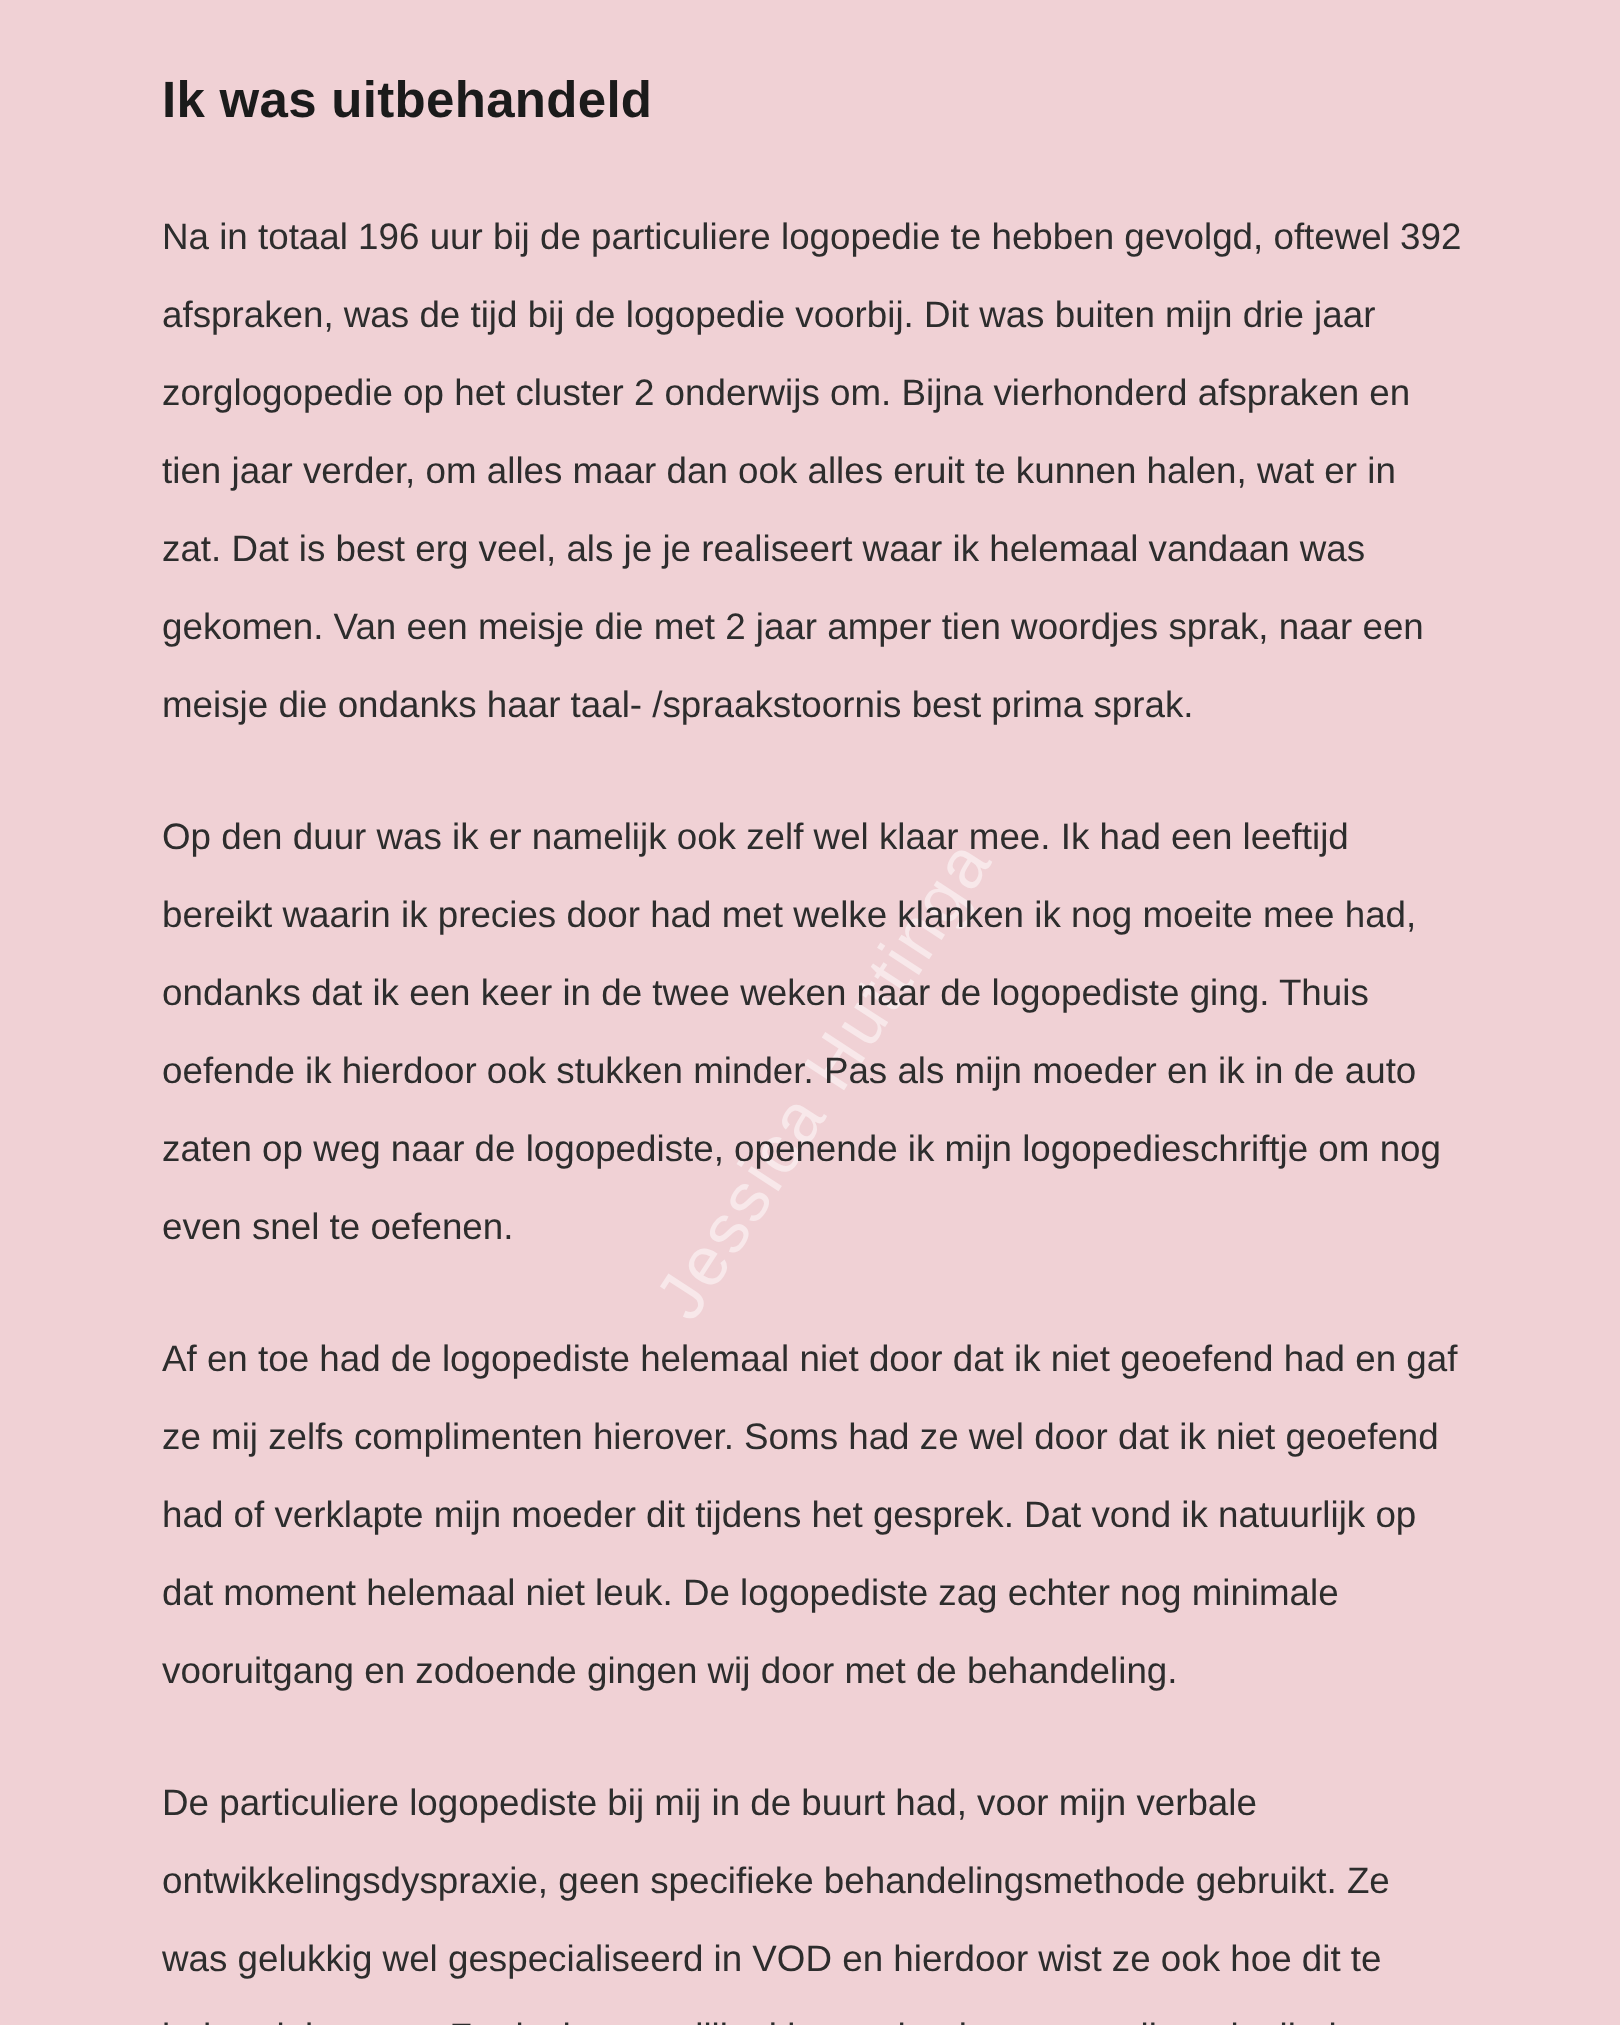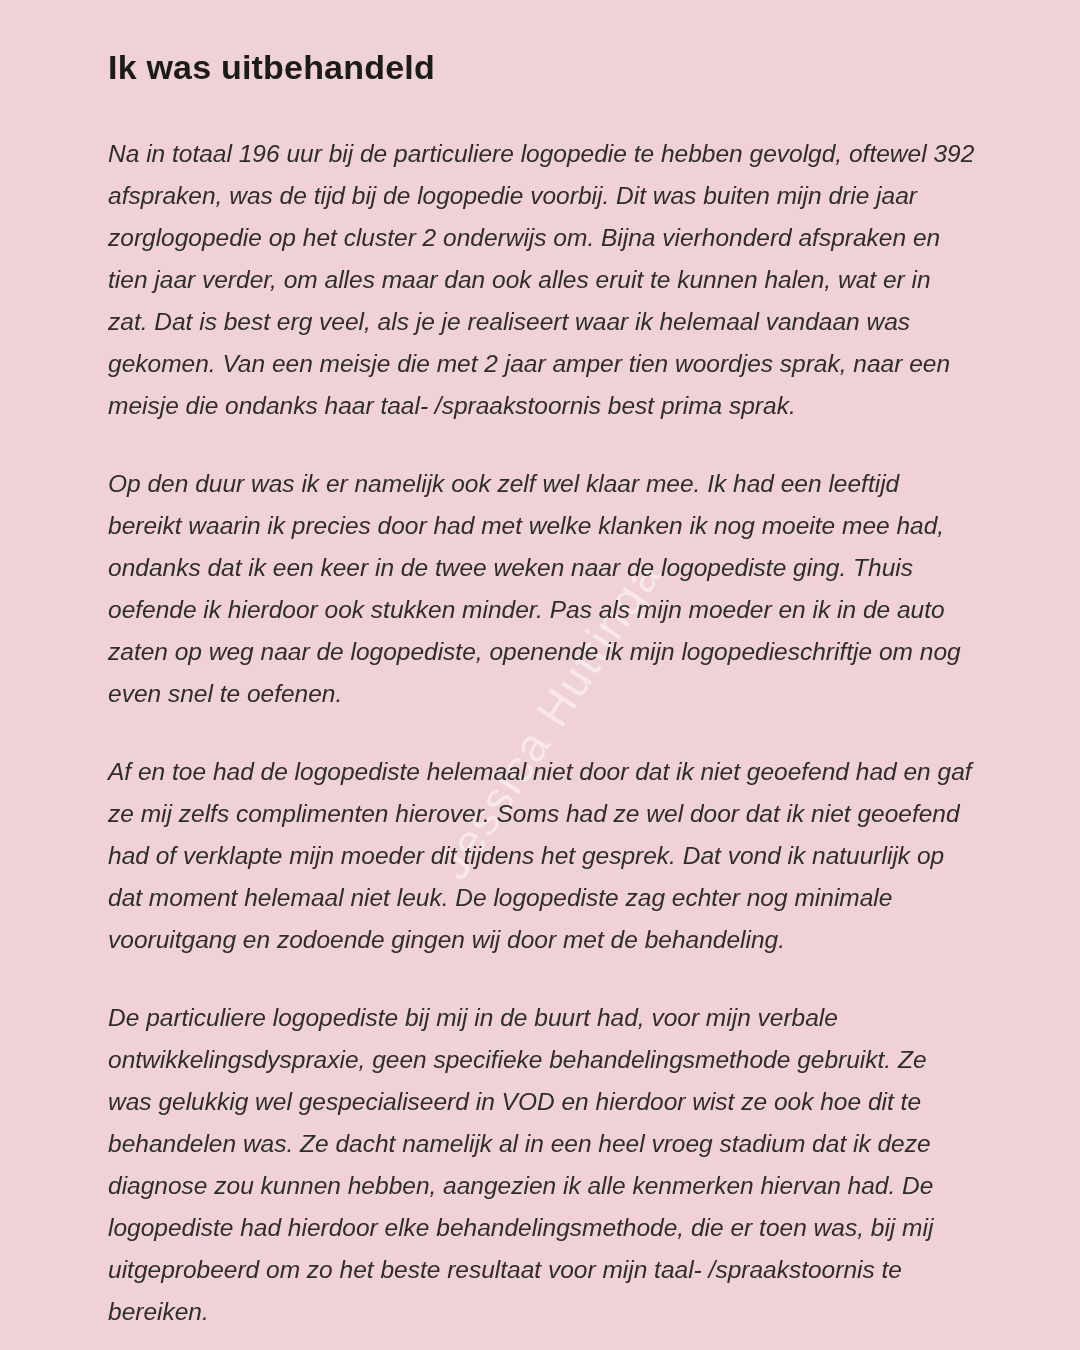--- a/index.html
+++ b/index.html
@@ -22,24 +22,23 @@
   .title {
     margin: 0 0 46px 0;
     font-size: 34px;
     font-weight: 700;
     color: #1b1b1b;
     letter-spacing: 0.2px;
   }
   .para {
     margin: 0 0 36px 0;
     font-size: 24.5px;
-    line-height: 42px;
+    line-height: 52px;
     color: #2d2d2d;
     max-width: 868px;
-    font-style: italic;
   }
   .watermark {
     position: absolute;
     z-index: 1;
     left: 448px;
     top: 846px;
     height: 56px;
     line-height: 56px;
     transform-origin: 0 50%;
     transform: rotate(-57deg);

